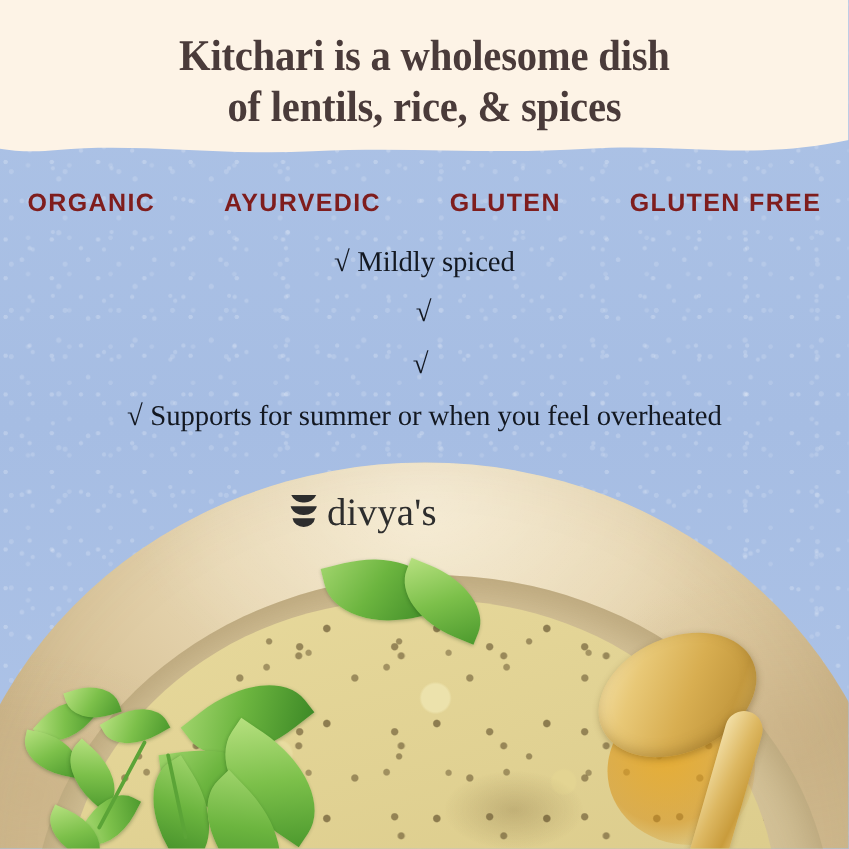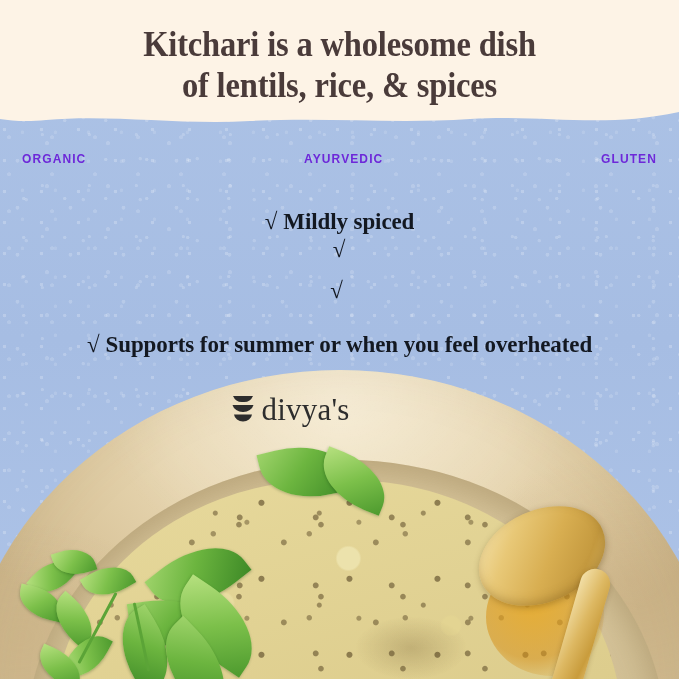--- a/index.html
+++ b/index.html
@@ -41,39 +41,39 @@
     transform:scaleX(.93);transform-origin:center top;
   }
 
   
   .badge-row{
     position:absolute;left:22px;top:152px;width:635px;
     display:flex;justify-content:space-between;align-items:center;
   }
   .badge{
     font-family:"Liberation Sans",sans-serif;
-    font-weight:bold;font-size:12px;letter-spacing:1.1px;color:#6d28d9;
+    font-weight:bold;font-size:20px;letter-spacing:1.1px;color:#7f1d1d;
     white-space:nowrap;
   }
 
   
   .checklist{position:absolute;left:0;top:197px;width:679px;}
   .check-row{
     display:flex;justify-content:center;align-items:baseline;
     height:41px;
   }
   .check-mark{
     font-family:"Liberation Serif",serif;
     font-size:23px;font-weight:normal;color:#131821;
     margin-right:6px;line-height:1;
   }
   .check-text{
     font-family:"Liberation Serif",serif;
-    font-weight:bold;font-size:23px;color:#131821;
-    letter-spacing:-0.1px;white-space:nowrap;margin-top:12px;
+    font-weight:normal;font-size:23px;color:#131821;
+    letter-spacing:-0.1px;white-space:nowrap;
   }
   .check-row.tight .check-mark{margin-right:1px;}
 
   
   .photo{
     position:absolute;left:0;top:352px;width:679px;height:327px;overflow:hidden;
   }
   .bowl{
     position:absolute;left:-40px;top:18px;width:760px;height:700px;
     border-radius:50%;
@@ -229,20 +229,21 @@
   <div class="header-band"></div>
   <div class="header-title">
     <div>Kitchari is a wholesome dish</div>
     <div>of lentils, rice, &amp; spices</div>
   </div>
 
   <div class="badge-row">
     <span class="badge">ORGANIC</span>
     <span class="badge">AYURVEDIC</span>
     <span class="badge">GLUTEN</span>
+    <span class="badge">GLUTEN FREE</span>
   </div>
 
   <div class="checklist">
     <div class="check-row">
       <span class="check-mark">√</span>
       <span class="check-text">Mildly spiced</span>
     </div>
     <div class="check-row tight">
       <span class="check-mark">√</span>
     </div>

